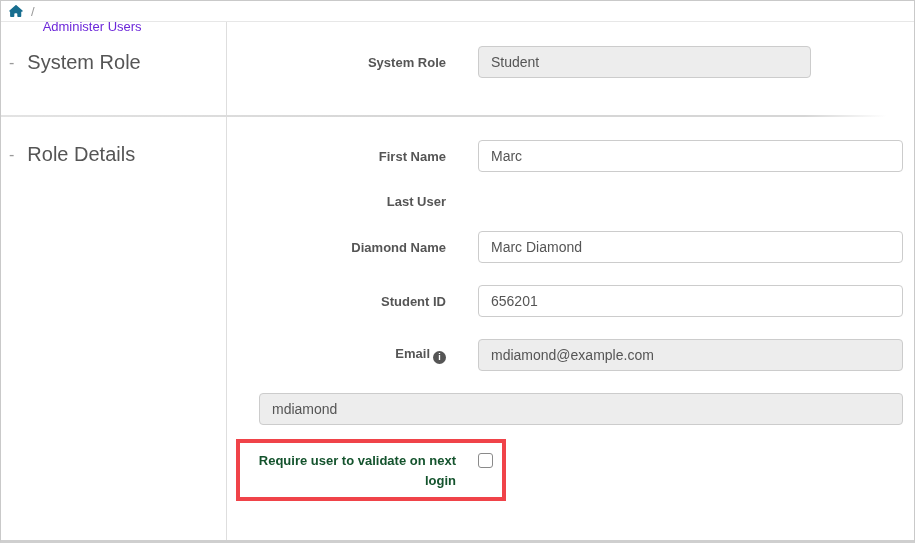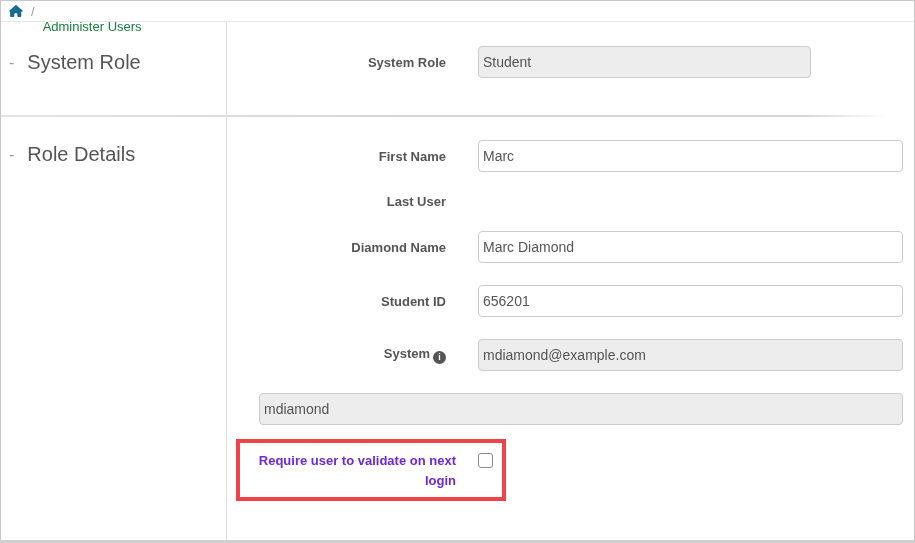--- a/index.html
+++ b/index.html
@@ -20,21 +20,21 @@
   .breadcrumb {
     position: absolute; top: 0; left: 0; right: 0; height: 21px;
     display: flex; align-items: center; gap: 8px;
     padding: 0 8px;
     border-bottom: 1px solid #e7e7e7;
     font-size: 13px; color: #666;
     background: #fff;
   }
   .breadcrumb .home { display: inline-flex; align-items: center; cursor: pointer; }
   .breadcrumb .sep { color: #999; }
-  .breadcrumb .crumb { color: #15803d; margin-top: 31px; }
+  .breadcrumb .crumb { color: #6d28d9; margin-top: 31px; }
   
   .v-divider {
     position: absolute; left: 225px; top: 21px; bottom: 0;
     width: 1px; background: #dedede;
   }
   .h-divider {
     position: absolute; top: 114px; left: 0; width: 100%; height: 2px;
     background: linear-gradient(to right, #e3e3e3 0%, #d6d6d6 45%, #d6d6d6 88%, rgba(214,214,214,0) 97%);
   }
   
@@ -60,21 +60,21 @@
     text-align: right;
     font-weight: bold; font-size: 13px; color: #555;
     display: inline-block;
   }
   .ctl { margin-left: 32px; flex: 1; }
   .ctl.fixed { flex: 0 0 333px; }
   input.inp {
     width: 100%; height: 32px;
     border: 1px solid #ccc; border-radius: 4px;
     font-size: 14px; color: #555;
-    padding: 0 4px;
+    padding: 0 12px;
     background: #fff;
     font-family: inherit;
     outline: none;
   }
   input.inp.disabled { background: #ededed; }
   .info-icon {
     display: inline-flex; align-items: center; justify-content: center;
     width: 13px; height: 13px; border-radius: 50%;
     background: #555; color: #fff;
     font-size: 9px; font-weight: bold; font-style: normal;
@@ -85,21 +85,21 @@
   .highlight-box {
     margin-left: 9px; margin-top: -8px;
     width: 270px; height: 62px;
     border: 4px solid #f04349;
     display: flex; align-items: flex-start;
     padding: 8px 0 0 6px;
   }
   .chk-lbl {
     width: 210px; flex: 0 0 210px;
     text-align: right;
-    font-weight: bold; font-size: 13px; color: #6d28d9;
+    font-weight: bold; font-size: 13px; color: #14532d;
     line-height: 1.55;
   }
   input.checkbox {
     appearance: none; -webkit-appearance: none;
     width: 15px; height: 15px;
     border: 1px solid #8a8a8a; border-radius: 3px;
     background: #fff;
     margin-left: 22px; margin-top: 2px;
     cursor: pointer;
   }
@@ -159,21 +159,21 @@
     </div>
 
     <div class="row">
       <span class="lbl">Student ID</span>
       <span class="ctl">
         <input class="inp" value="656201" style="">
       </span>
     </div>
 
     <div class="row">
-      <span class="lbl"><span>System</span><span class="info-icon">i</span></span>
+      <span class="lbl"><span>Email</span><span class="info-icon">i</span></span>
       <span class="ctl">
         <input class="inp disabled" disabled="" value="mdiamond@example.com" style="">
       </span>
     </div>
 
     <div class="row">
       <span class="ctl">
         <input class="inp disabled" disabled="" value="mdiamond" style="">
       </span>
     </div>

